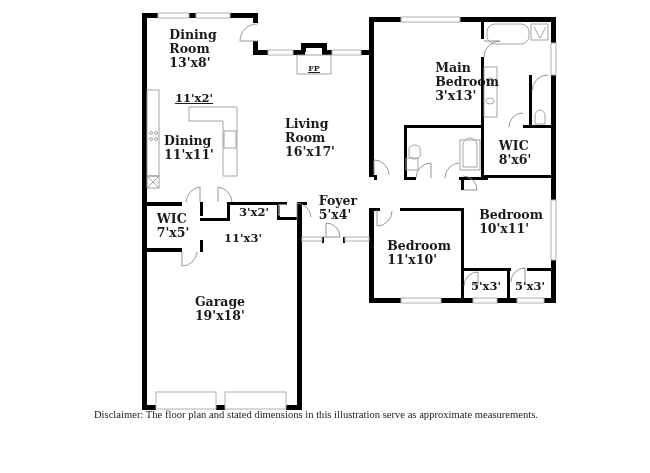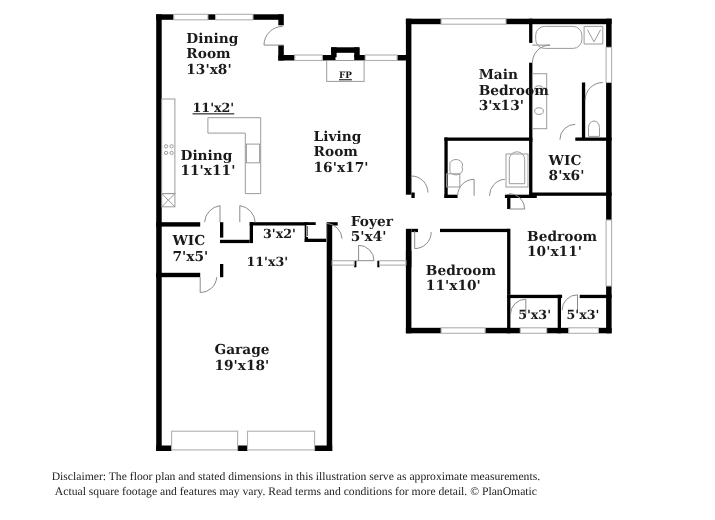--- a/index.html
+++ b/index.html
@@ -2,21 +2,21 @@
 <html><head>
 <meta charset="utf-8">
 <style>
   html,body{margin:0;padding:0;background:#ffffff;}
   body{width:650px;height:473px;position:relative;overflow:hidden;font-family:"DejaVu Serif","Liberation Serif",serif;}
   #plan{position:absolute;left:0;top:0;}
   .lbl{position:absolute;font-family:"DejaVu Serif","Liberation Serif",serif;font-weight:bold;color:#1a1a1a;font-size:12.5px;line-height:14px;white-space:nowrap;transform:translateX(-50%);}
   .lbl span{display:block;}
   .sm{font-size:11.5px;}
   .fp{font-size:8px;font-weight:bold;}
-  .disc{position:absolute;left:0;width:538px;top:427px;text-align:center;font-family:"Liberation Serif","DejaVu Serif",serif;font-size:10.6px;line-height:14px;color:#222;}
+  .disc{position:absolute;left:0;width:538px;top:408px;text-align:right;font-family:"Liberation Serif","DejaVu Serif",serif;font-size:10.6px;line-height:14px;color:#222;}
   .disc span{display:block;}
 </style>
 </head>
 <body>
 
 <svg id="plan" width="650" height="473" viewBox="0 0 650 473" xmlns="http://www.w3.org/2000/svg">
 
   <g fill="#000">
 
     <rect x="142" y="13" width="5" height="397"></rect>
@@ -213,21 +213,21 @@
 </div>
 
 <div class="lbl sm" style="left:254px;top:205px;">
   <span>3'x2'</span>
 </div>
 
 <div class="lbl sm" style="left:243px;top:231px;">
   <span>11'x3'</span>
 </div>
 
-<div class="lbl" style="left:220px;top:295px;margin-top:16px;">
+<div class="lbl" style="left:220px;top:295px;">
   <span>Garage</span>
   <span>19'x18'</span>
 </div>
 
 <div class="lbl" style="left:511px;top:208px;">
   <span>Bedroom</span>
   <span>10'x11'</span>
 </div>
 
 <div class="lbl" style="left:419px;top:239px;">
@@ -238,14 +238,13 @@
 <div class="lbl sm" style="left:486px;top:279px;">
   <span>5'x3'</span>
 </div>
 
 <div class="lbl sm" style="left:530px;top:279px;">
   <span>5'x3'</span>
 </div>
 
 <div class="disc">
   <span>Disclaimer: The floor plan and stated dimensions in this illustration serve as approximate measurements.</span>
-  <span>Actual square footage and features may vary. Read terms and conditions for more detail. © PlanOmatic</span>
 </div>
 
 </body></html>

